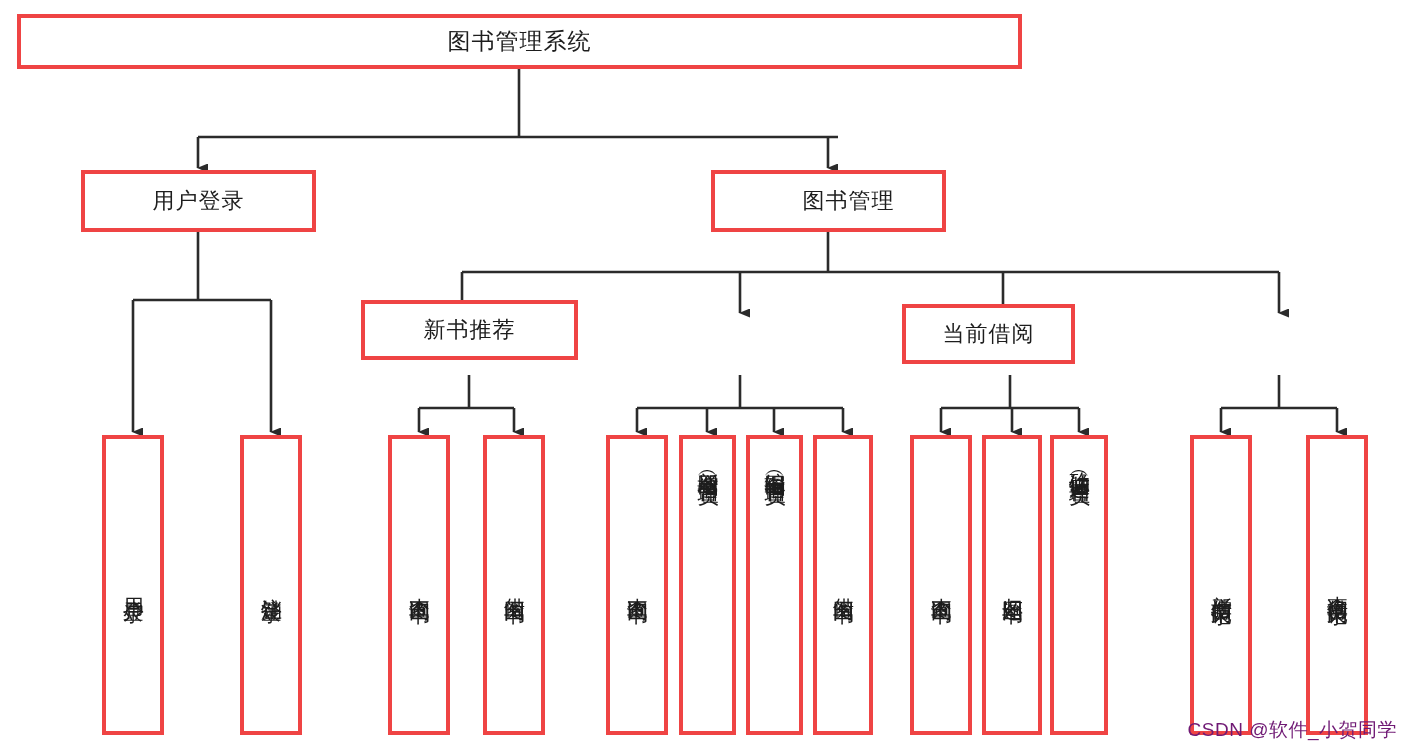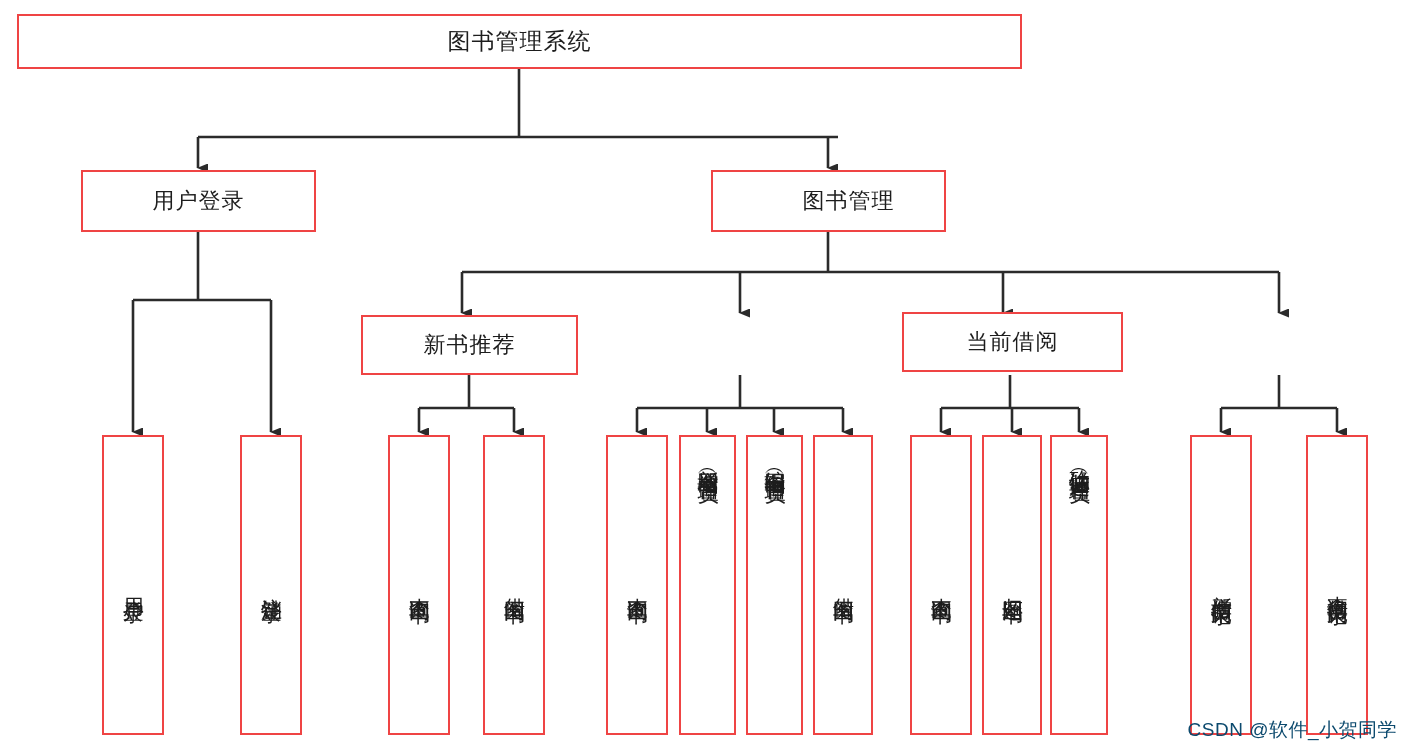--- a/index.html
+++ b/index.html
@@ -19,21 +19,21 @@
     position: absolute;
     left: 0; top: 0;
     width: 1405px;
     height: 747px;
     pointer-events: none;
   }
   .node {
     position: absolute;
     box-sizing: border-box;
     background: #ffffff;
-    border: 2px solid #ef4444;
+    border: 4px solid #ef4444;
     display: flex;
     align-items: center;
     justify-content: center;
     color: #1d1d1d;
   }
   .node .label {
     display: block;
     text-align: center;
     line-height: 1.15;
     white-space: nowrap;
@@ -64,21 +64,21 @@
   }
   .node.vert.centered {
     align-items: center;
     padding-top: 0;
   }
   #watermark {
     position: absolute;
     right: 8px;
     bottom: 4px;
     font-size: 19px;
-    color: #0c4a6e;
+    color: #701a75;
     letter-spacing: 0.5px;
     white-space: nowrap;
     font-family: "Liberation Sans", "DejaVu Sans", sans-serif;
   }
 </style>
 </head>
 <body>
 
 <div id="canvas">
 
@@ -136,24 +136,24 @@
     <span class="label">图书管理系统</span>
   </div>
 
   <div class="node horiz" style="left:81px; top:170px; width:235px; height:62px;">
     <span class="label">用户登录</span>
   </div>
   <div class="node horiz" style="left:711px; top:170px; width:235px; height:62px;padding-left:40px;">
     <span class="label">图书管理</span>
   </div>
 
-  <div class="node horiz" style="left:361px; top:315px; width:217px; height:60px;">
+  <div class="node horiz" style="left:361px; top:300px; width:217px; height:60px;">
     <span class="label">新书推荐</span>
   </div>
-  <div class="node horiz" style="left:902px; top:312px; width:221px; height:60px;">
+  <div class="node horiz" style="left:902px; top:304px; width:173px; height:60px;">
     <span class="label">当前借阅</span>
   </div>
 
   <div class="node vert centered" style="left:102px; top:435px; width:62px; height:300px;">
     <span class="label">用户登录</span>
   </div>
   <div class="node vert centered" style="left:240px; top:435px; width:62px; height:300px;">
     <span class="label">注销登录</span>
   </div>
 

